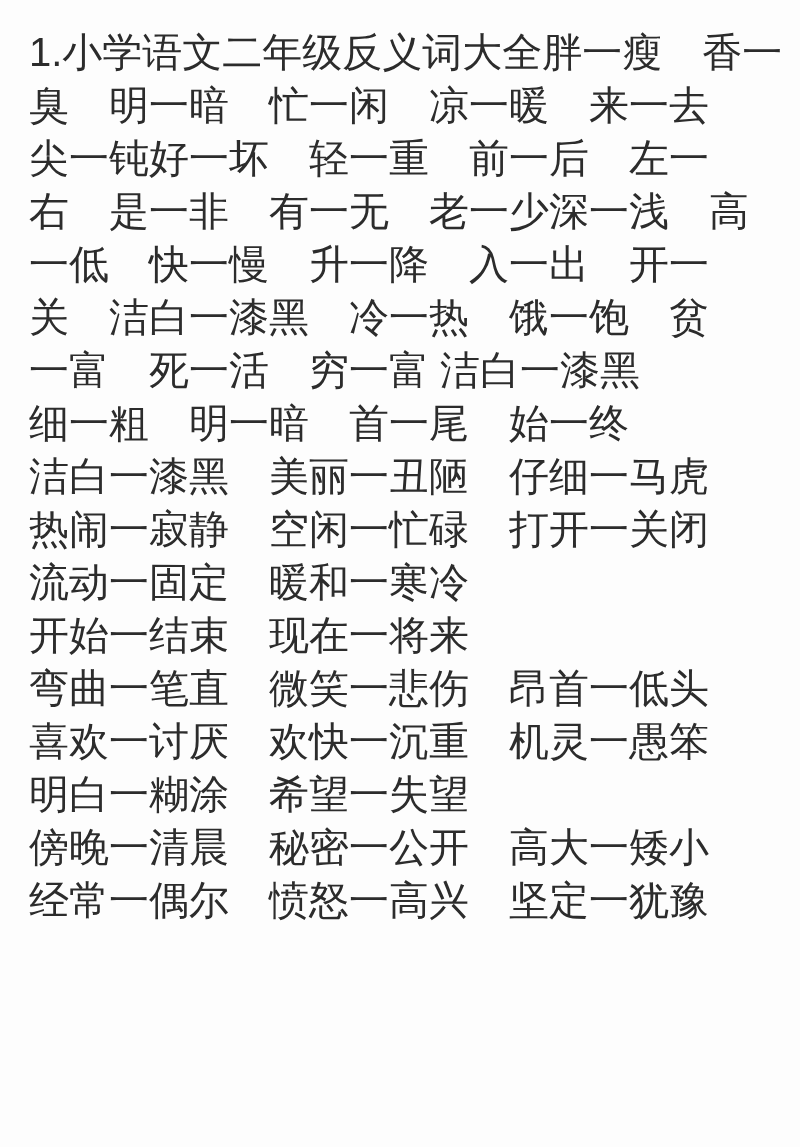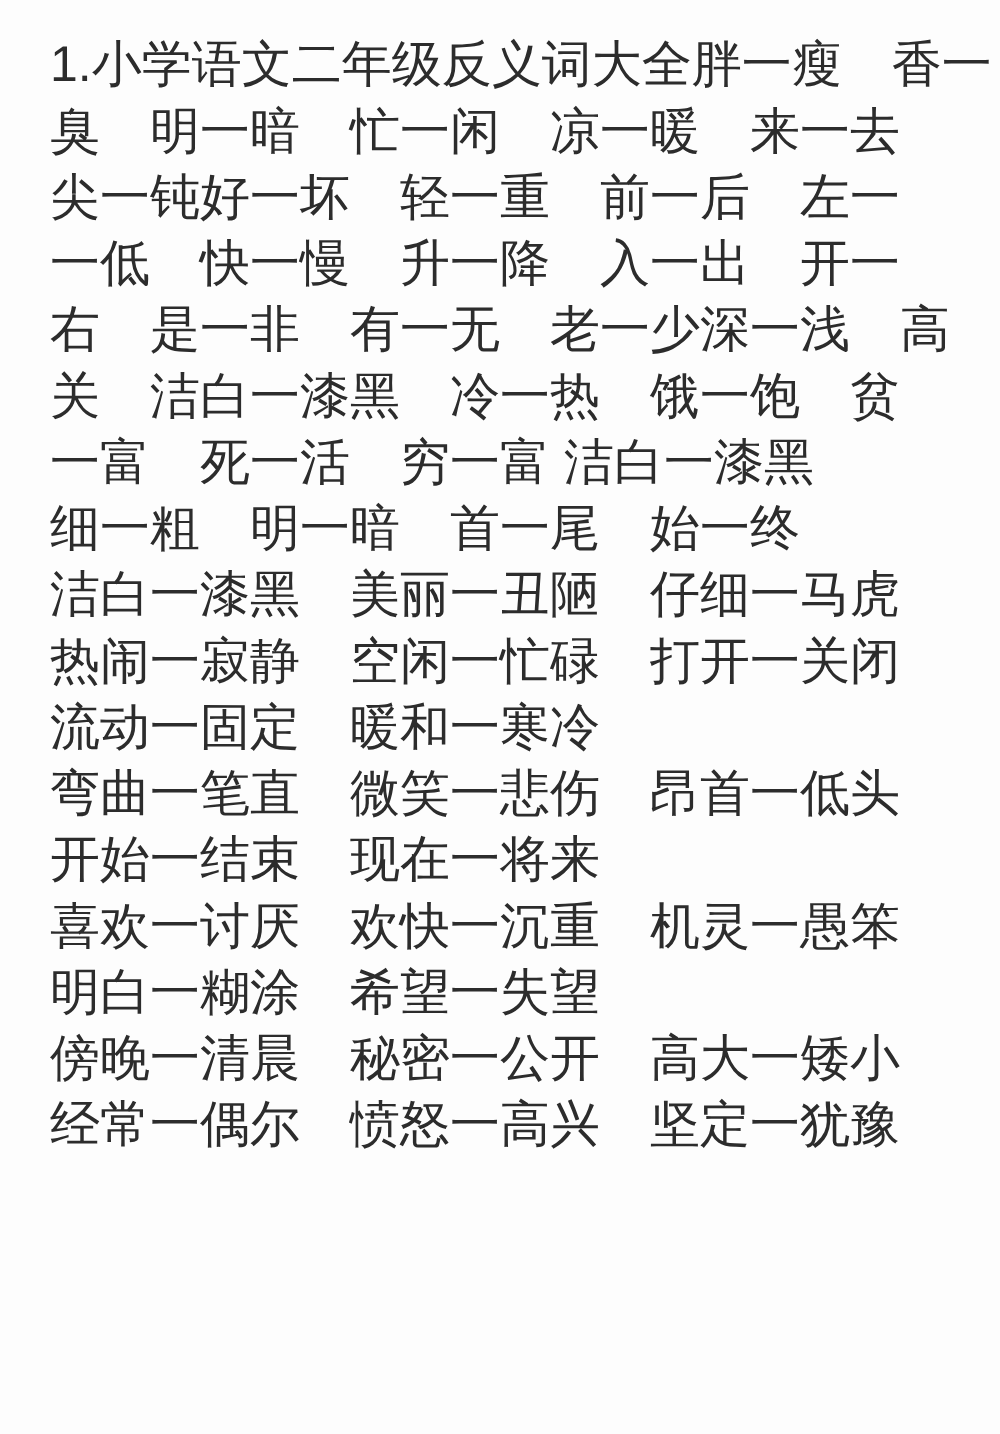--- a/index.html
+++ b/index.html
@@ -7,46 +7,46 @@
     padding: 0;
     background: #fdfdfd;
   }
   .page {
     position: relative;
     width: 800px;
     height: 1147px;
     background: #fdfdfd;
     overflow: hidden;
     box-sizing: border-box;
-    padding: 26px 10px 0 40px;
+    padding: 26px 10px 0 29px;
     font-family: "Liberation Sans", sans-serif;
     font-size: 40px;
     line-height: 53px;
     font-weight: 500;
     color: #2c2c2c;
   }
   .text-line {
     white-space: pre;
     letter-spacing: 0;
   }
 </style>
 </head>
 <body>
 
 <div class="page">
   <div class="text-line">1.小学语文二年级反义词大全胖一瘦　香一</div>
   <div class="text-line">臭　明一暗　忙一闲　凉一暖　来一去</div>
   <div class="text-line">尖一钝好一坏　轻一重　前一后　左一</div>
+  <div class="text-line">右　是一非　有一无　老一少深一浅　高</div>
   <div class="text-line">一低　快一慢　升一降　入一出　开一</div>
-  <div class="text-line">右　是一非　有一无　老一少深一浅　高</div>
   <div class="text-line">关　洁白一漆黑　冷一热　饿一饱　贫</div>
   <div class="text-line">一富　死一活　穷一富 洁白一漆黑</div>
   <div class="text-line">细一粗　明一暗　首一尾　始一终</div>
   <div class="text-line">洁白一漆黑　美丽一丑陋　仔细一马虎</div>
   <div class="text-line">热闹一寂静　空闲一忙碌　打开一关闭</div>
   <div class="text-line">流动一固定　暖和一寒冷</div>
+  <div class="text-line">开始一结束　现在一将来</div>
   <div class="text-line">弯曲一笔直　微笑一悲伤　昂首一低头</div>
-  <div class="text-line">开始一结束　现在一将来</div>
   <div class="text-line">喜欢一讨厌　欢快一沉重　机灵一愚笨</div>
   <div class="text-line">明白一糊涂　希望一失望</div>
   <div class="text-line">傍晚一清晨　秘密一公开　高大一矮小</div>
   <div class="text-line">经常一偶尔　愤怒一高兴　坚定一犹豫</div>
 </div>
 
 </body></html>

